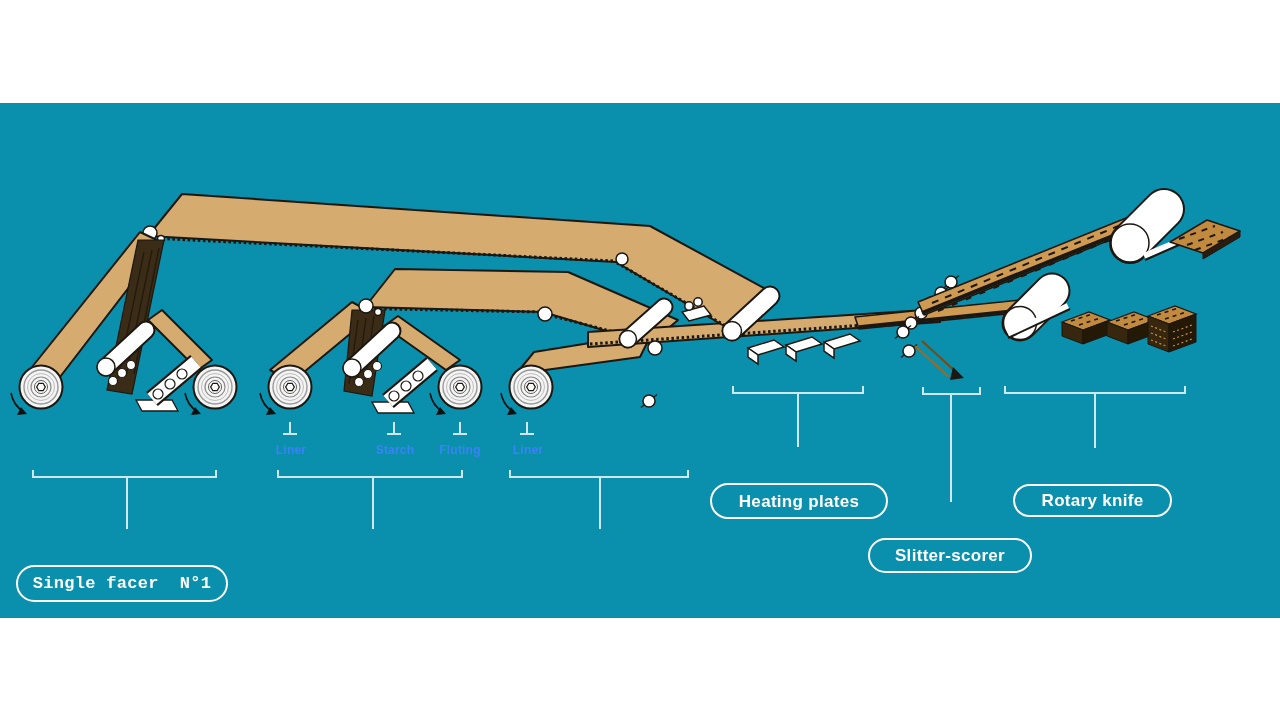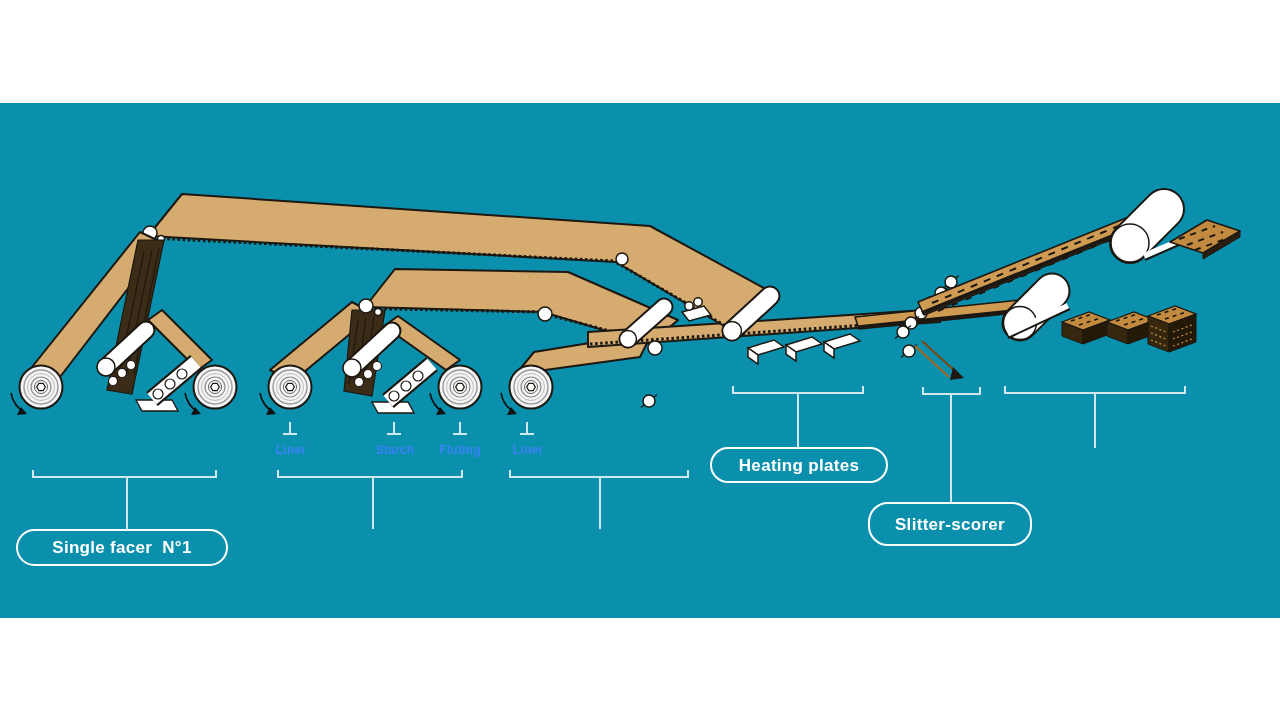--- a/index.html
+++ b/index.html
@@ -16,21 +16,21 @@
   .dark{fill:var(--dark_web,#3b2c17);stroke:var(--outline,#1c1710);stroke-width:1.2;}
   .whitefill{fill:#ffffff;stroke:var(--outline,#1c1710);stroke-width:1.5;}
   .oline{stroke:var(--outline,#1c1710);}
   .dash{stroke:var(--outline,#1c1710);stroke-width:3;stroke-dasharray:2.5 2.6;fill:none;}
   .guide{stroke:var(--guide,#cfe8ef);stroke-width:2;fill:none;}
 
   
   .pill{position:absolute;display:flex;align-items:center;justify-content:center;
         border:2px solid #ffffff;border-radius:20px;color:#ffffff;
         font:700 17px/1 "Liberation Sans",sans-serif;letter-spacing:.3px;white-space:pre;
-        box-sizing:border-box;background:transparent;}
+        box-sizing:border-box;background:transparent;margin-top:36px;}
   .mat{position:absolute;color:#3b82f6;font:700 12px/1 "Liberation Sans",sans-serif;
        letter-spacing:.2px;text-align:center;width:70px;margin-left:-35px;}
 </style>
 </head>
 <body>
 
 <div class="stage">
 
   <div class="canvas"></div>
 
@@ -228,22 +228,23 @@
       <path class="guide" d="M1005,386 V393 H1185 V386"></path>
       <line class="guide" x1="127" y1="477" x2="127" y2="529"></line>
       <line class="guide" x1="373" y1="477" x2="373" y2="529"></line>
       <line class="guide" x1="600" y1="477" x2="600" y2="529"></line>
       <line class="guide" x1="798" y1="393" x2="798" y2="447"></line>
       <line class="guide" x1="951" y1="394" x2="951" y2="502"></line>
       <line class="guide" x1="1095" y1="393" x2="1095" y2="448"></line>
     </g>
   </svg>
 
-  <div class="pill" style="left:16px;top:529px;width:212px;height:37px;">Single facer  N°1</div>
+  <div class="pill" style="left:16px;top:529px;width:212px;height:37px;font-family:Liberation Mono, monospace;">Single facer  N°1</div>
   <div class="pill" style="left:710px;top:447px;width:178px;height:36px;">Heating plates</div>
-  <div class="pill" style="left:868px;top:502px;width:164px;height:44px;">Slitter-scorer</div>
+  <div class="pill" style="left:868px;top:502px;width:164px;height:35px;">Slitter-scorer</div>
+  <div class="pill" style="left:1013px;top:448px;width:159px;height:33px;">Rotary knife</div>
 
   <div class="mat" style="left:291px;top:444px;">Liner</div>
   <div class="mat" style="left:395px;top:444px;">Starch</div>
   <div class="mat" style="left:460px;top:444px;">Fluting</div>
   <div class="mat" style="left:528px;top:444px;">Liner</div>
 
 </div>
 
 </body></html>

